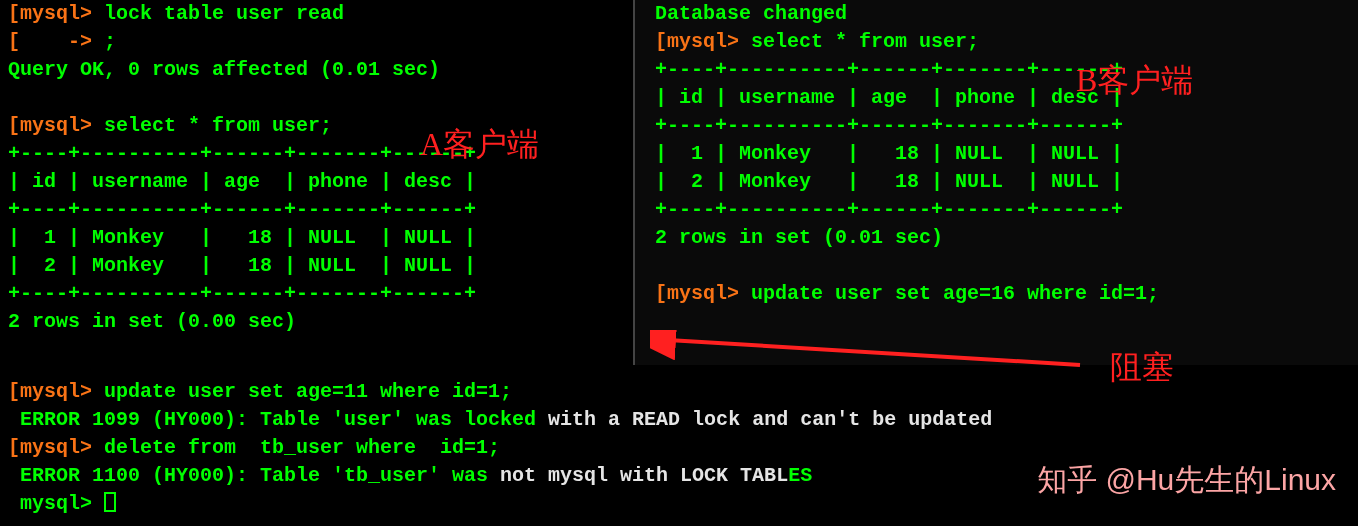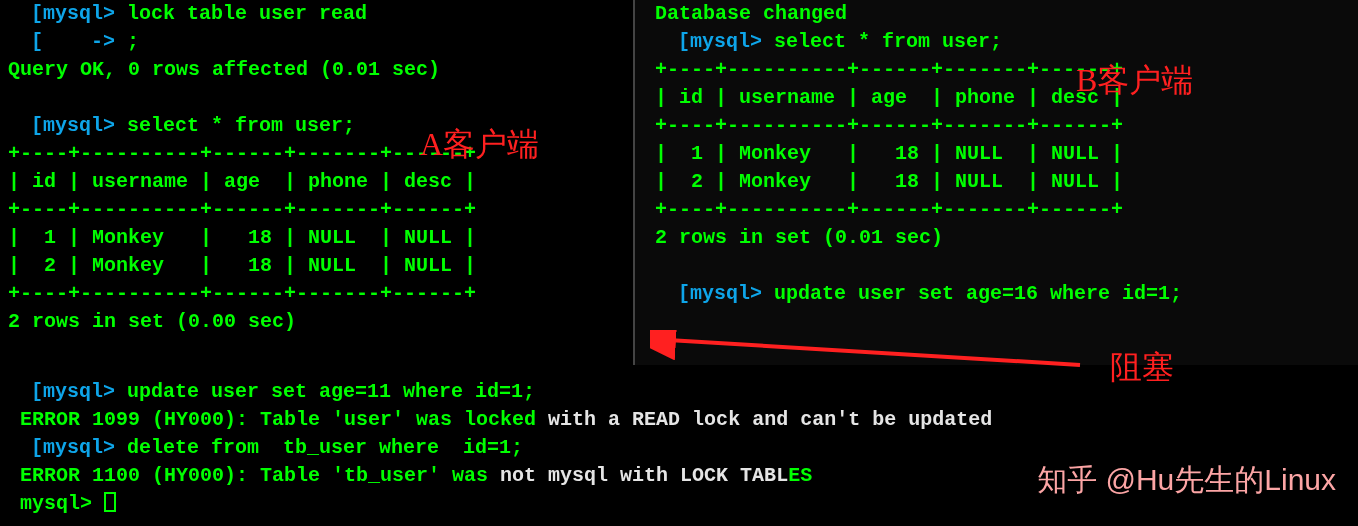--- a/index.html
+++ b/index.html
@@ -38,21 +38,21 @@
       height: 365px;
       background: #0a0a0a;
       border-left: 2px solid #444;
     }
     .bottom-pane {
       left: 8px;
       top: 378px;
       width: 1340px;
     }
     .dim { color: #e5e5e5; }
-    .bracket { color: #0ea5e9; margin-left: 23px; }
+    .bracket { color: #f97316; }
     .label-red {
       position: absolute;
       color: #ff2020;
       font-size: 32px;
       font-family: Liberation Serif, serif;
       font-weight: normal;
     }
     .label-a { left: 420px; top: 122px; }
     .label-b { left: 1076px; top: 58px; }
     .label-block { left: 1110px; top: 345px; }

